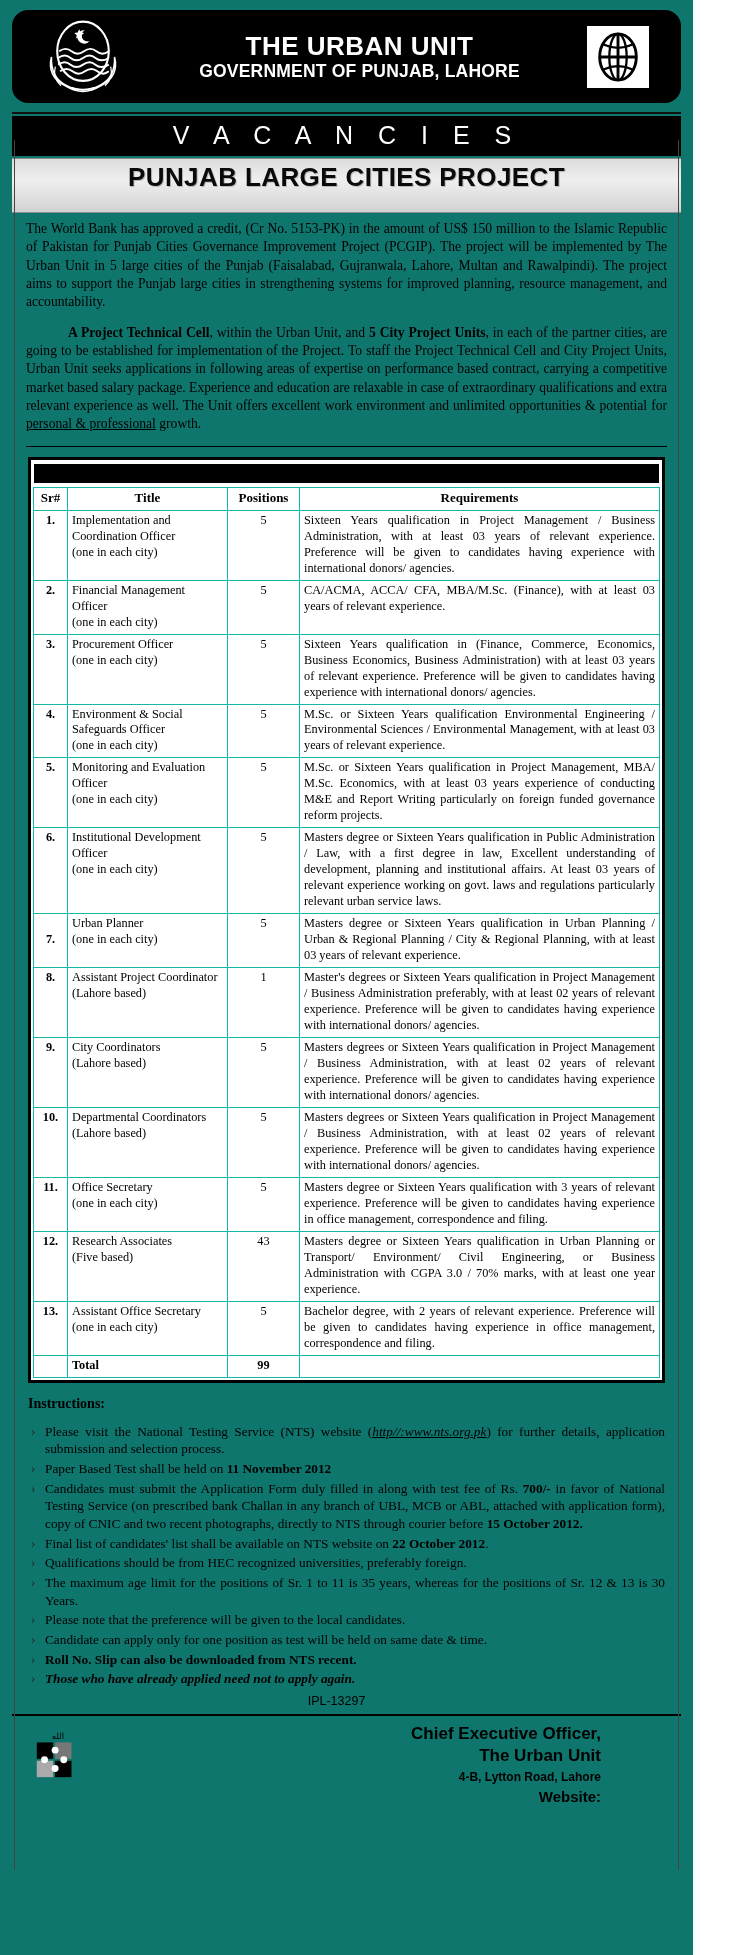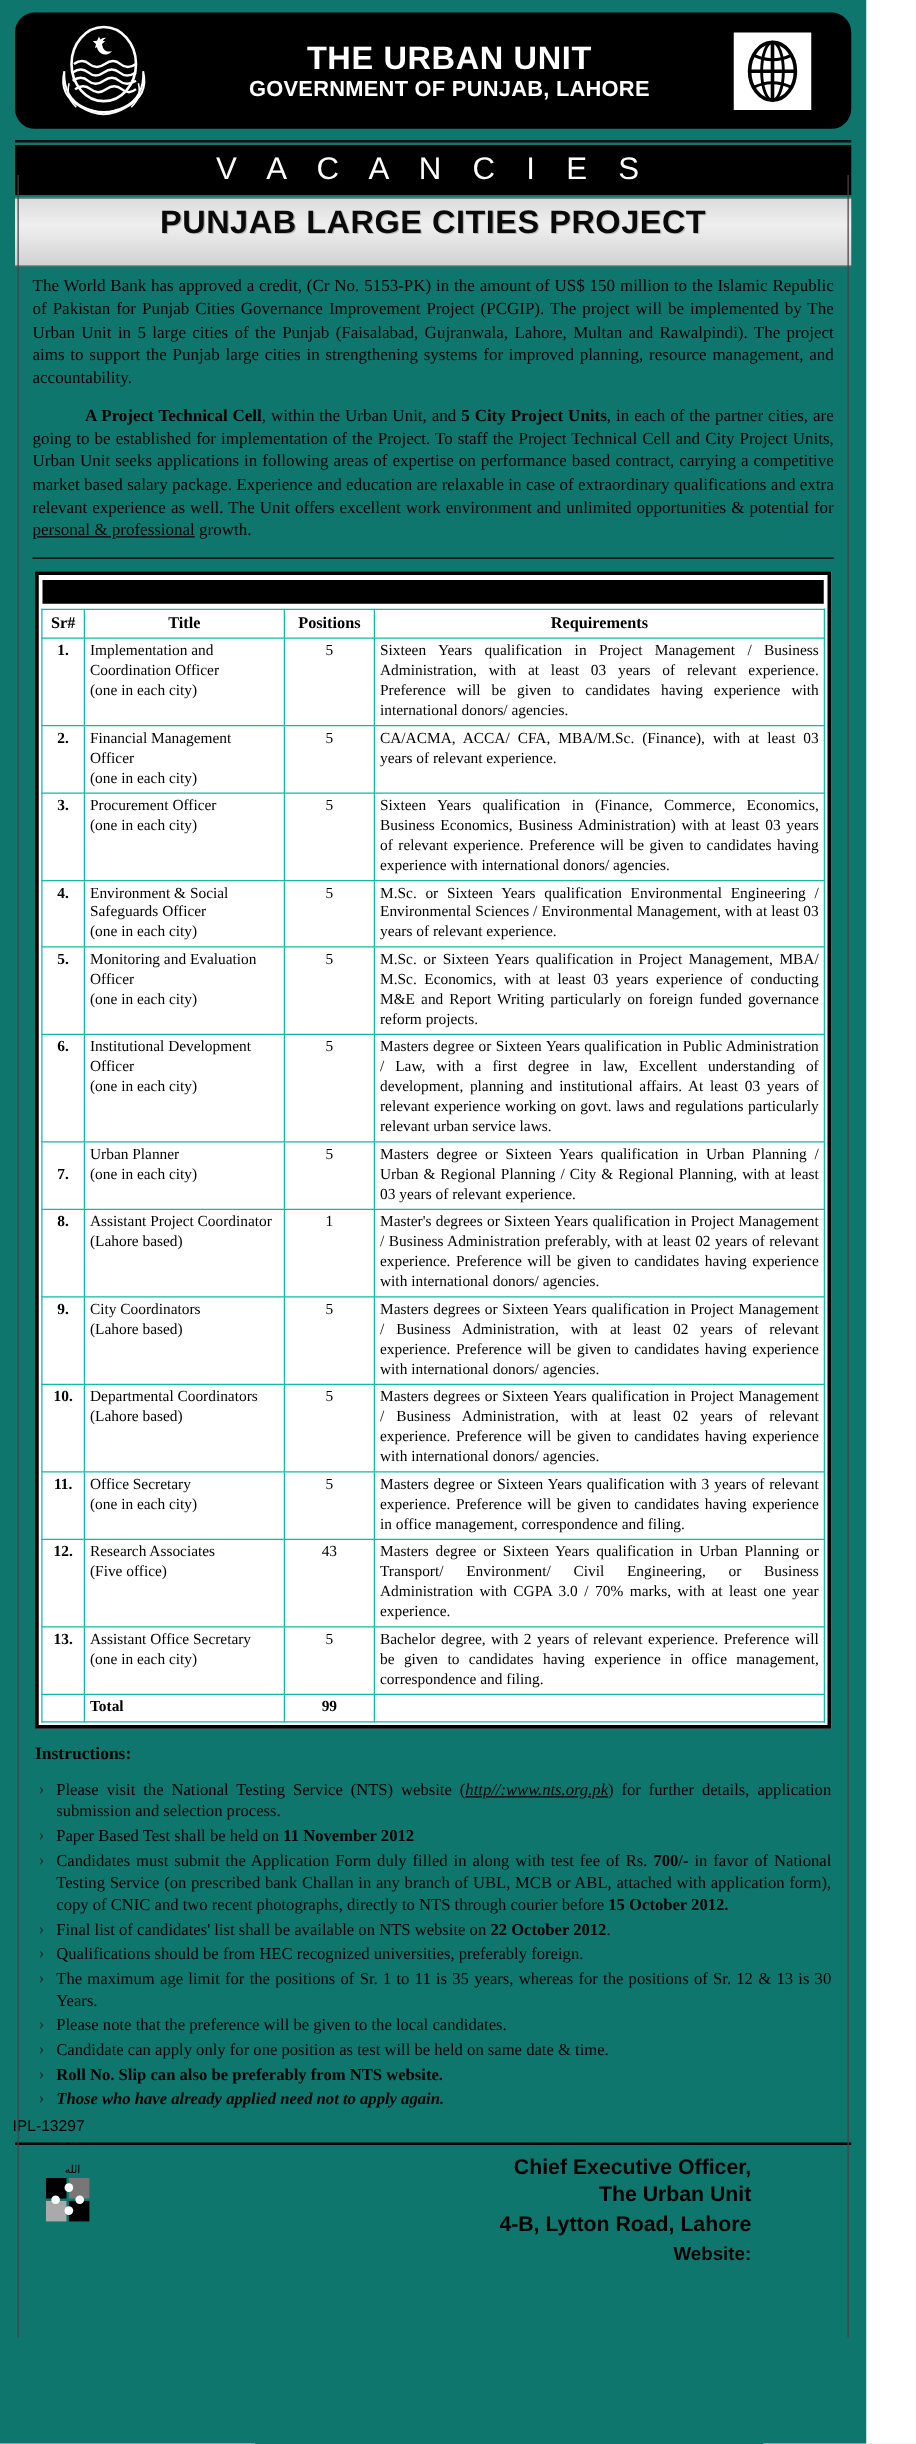--- a/index.html
+++ b/index.html
@@ -182,21 +182,21 @@
     text-align: justify;
   }
   .ins-list li::before {
     content: "\203A";
     position: absolute;
     left: 3px; top: -1px;
     font-size: 13px;
     color: #222;
   }
   .ipl {
-    text-align: left;
+    text-align: center;
     margin: 6px 20px 0 0;
     font-size: 12.5px;
     font-family: "Liberation Sans", sans-serif;
   }
 
   
   .footer {
     margin: 6px 2px 0 2px;
     border-top: 2px solid #000000;
     padding-top: 7px;
@@ -212,21 +212,21 @@
     padding-top: 4px;
   }
   .footer-text {
     flex: 1 1 auto;
     text-align: right;
     font-family: "Liberation Sans", sans-serif;
     padding-right: 80px;
   }
   .f1 { font-size: 17px; font-weight: bold; line-height: 1.3; }
   .f2 { font-size: 17px; font-weight: bold; line-height: 1.3; }
-  .f3 { font-size: 17px; font-weight: bold; line-height: 1.35; margin-top: 2px; }
+  .f3 { font-size: 12px; font-weight: bold; line-height: 1.35; margin-top: 2px; }
   .f4 { font-size: 15px; font-weight: bold; line-height: 1.35; margin-top: 2px; }
 </style>
 </head>
 <body>
 
 <div class="page">
   <div class="page-border-left"></div>
   <div class="page-border-right"></div>
 
   <div class="masthead">
@@ -349,21 +349,21 @@
             <td class="col-req">Masters degrees or Sixteen Years qualification in Project Management / Business Administration, with at least 02 years of relevant experience. Preference will be given to candidates having experience with international donors/ agencies.</td>
           </tr>
           <tr>
             <td class="col-sr">11.</td>
             <td class="col-title"><span>Office Secretary</span><span class="title-sub">(one in each city)</span></td>
             <td class="col-pos">5</td>
             <td class="col-req">Masters degree or Sixteen Years qualification with 3 years of relevant experience. Preference will be given to candidates having experience in office management, correspondence and filing.</td>
           </tr>
           <tr>
             <td class="col-sr">12.</td>
-            <td class="col-title"><span>Research Associates</span><span class="title-sub">(Five office)</span></td>
+            <td class="col-title"><span>Research Associates</span><span class="title-sub">(Five based)</span></td>
             <td class="col-pos">43</td>
             <td class="col-req">Masters degree or Sixteen Years qualification in Urban Planning or Transport/ Environment/ Civil Engineering, or Business Administration with CGPA 3.0 / 70% marks, with at least one year experience.</td>
           </tr>
           <tr>
             <td class="col-sr">13.</td>
             <td class="col-title"><span>Assistant Office Secretary</span><span class="title-sub">(one in each city)</span></td>
             <td class="col-pos">5</td>
             <td class="col-req">Bachelor degree, with 2 years of relevant experience. Preference will be given to candidates having experience in office management, correspondence and filing.</td>
           </tr>
           <tr class="total-row">
@@ -380,21 +380,21 @@
     <div class="ins-head">Instructions:</div>
     <ul class="ins-list" id="ins-list">
         <li><span>Please visit the National Testing Service (NTS) website (</span><span class="i u">http//:www.nts.org.pk</span><span>) for further details, application submission and selection process.</span></li>
         <li><span>Paper Based Test shall be held on </span><span class="b">11 November 2012</span></li>
         <li><span>Candidates must submit the Application Form duly filled in along with test fee of Rs. </span><span class="b">700/-</span><span> in favor of National Testing Service (on prescribed bank Challan in any branch of UBL, MCB or ABL, attached with application form), copy of CNIC and two recent photographs, directly to NTS through courier before </span><span class="b">15 October 2012.</span></li>
         <li><span>Final list of candidates' list shall be available on NTS website on </span><span class="b">22 October 2012</span><span>.</span></li>
         <li><span>Qualifications should be from HEC recognized universities, preferably foreign.</span></li>
         <li><span>The maximum age limit for the positions of Sr. 1 to 11 is 35 years, whereas for the positions of Sr. 12 &amp; 13 is 30 Years.</span></li>
         <li><span>Please note that the preference will be given to the local candidates.</span></li>
         <li><span>Candidate can apply only for one position as test will be held on same date &amp; time.</span></li>
-        <li><span class="b">Roll No. Slip can also be preferably from NTS website.</span></li>
+        <li><span class="b">Roll No. Slip can also be downloaded from NTS recent.</span></li>
         <li><span class="b i">Those who have already applied need not to apply again.</span></li>
       </ul>
   </div>
   <div class="ipl">IPL-13297</div>
 
   <div class="footer">
     <div class="footer-logo">
       <svg viewBox="0 0 60 56" width="58" height="54" aria-hidden="true">
         <text x="30" y="12" font-size="9" text-anchor="middle" font-family="Liberation Serif, serif" fill="#000">الله</text>
         <rect x="8" y="16" width="17" height="17" fill="#000"></rect>

